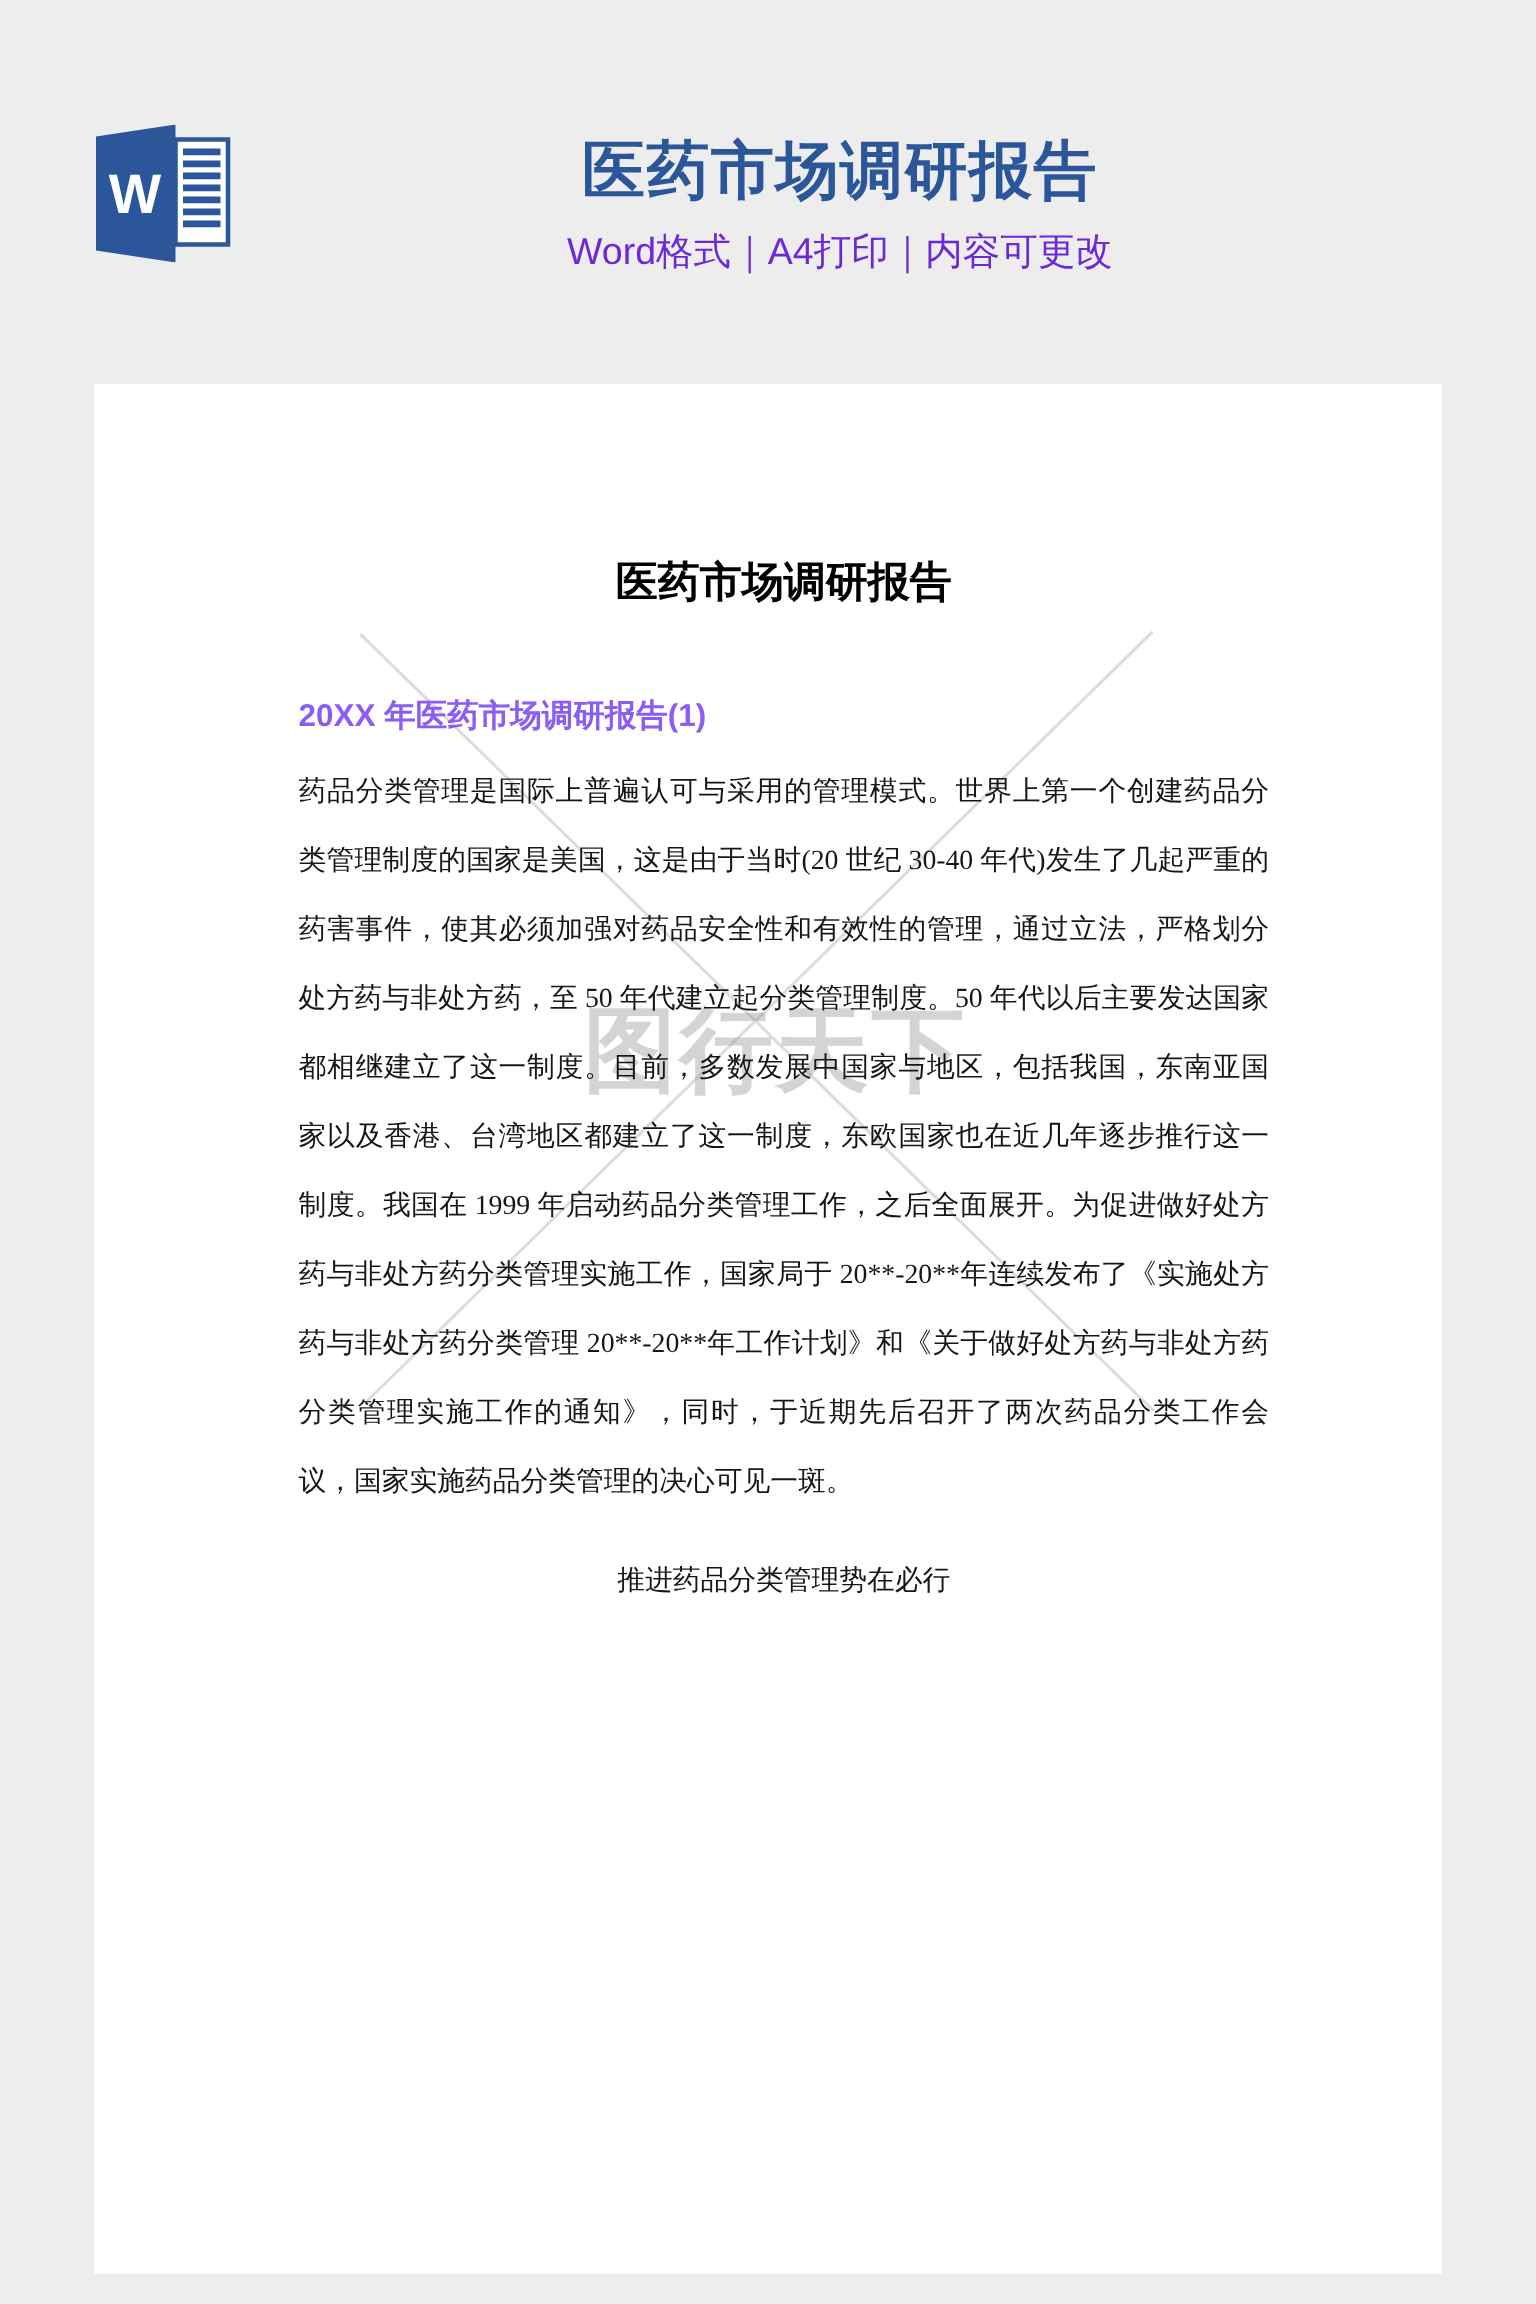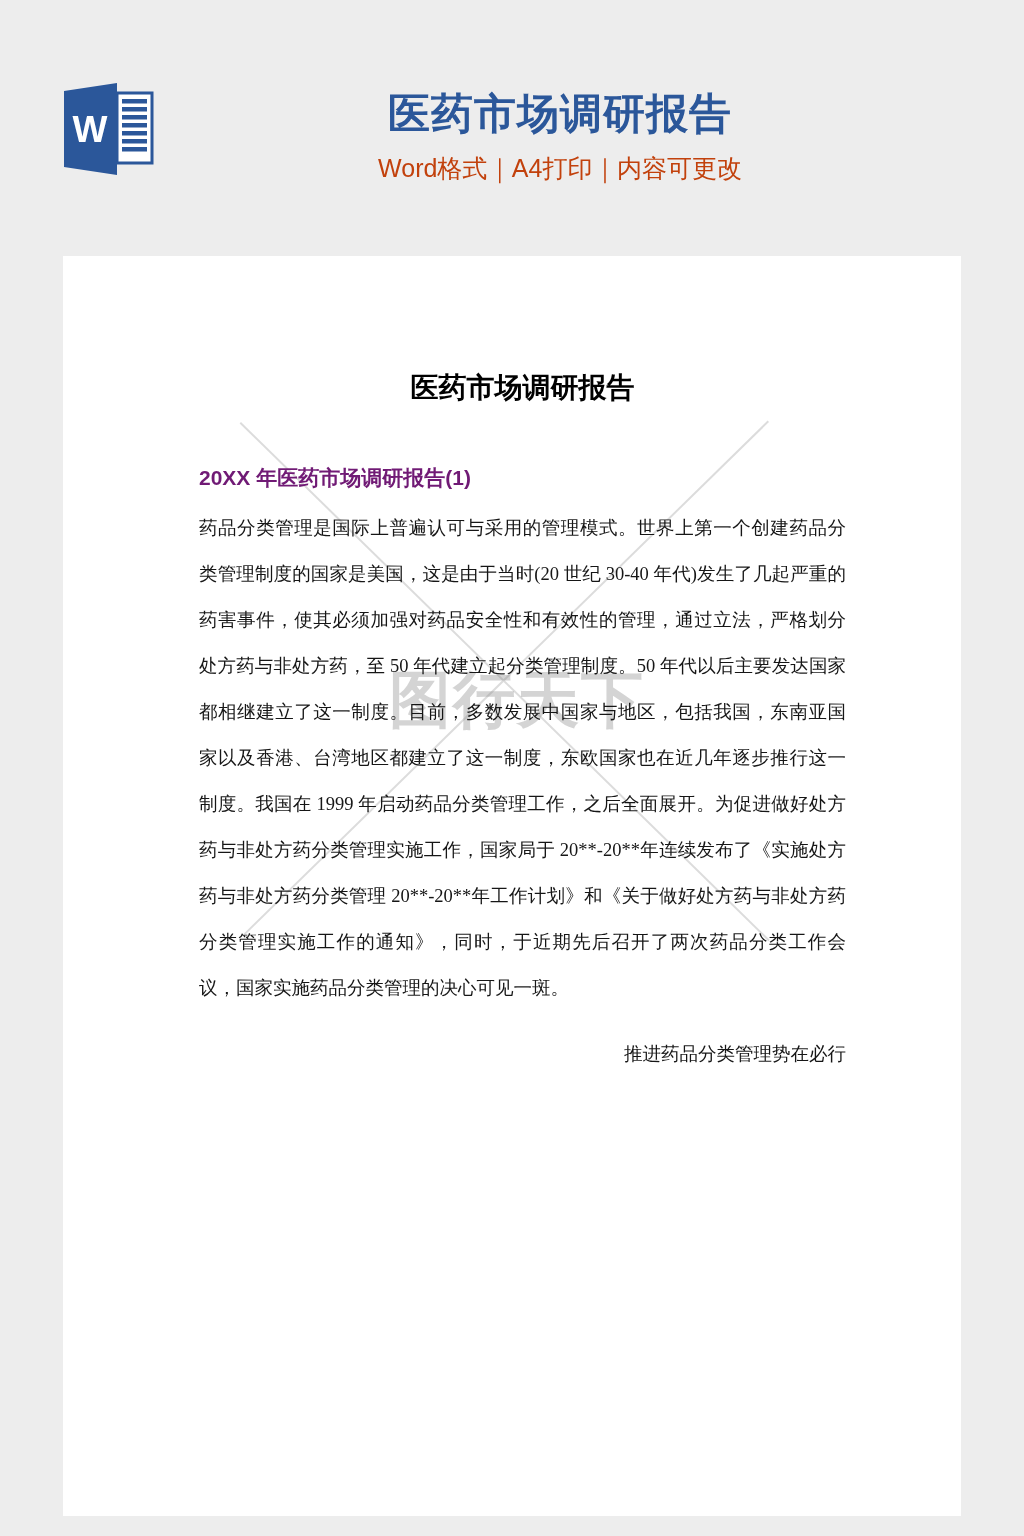--- a/index.html
+++ b/index.html
@@ -37,21 +37,21 @@
     font-size: 42px;
     line-height: 48px;
     font-weight: bold;
     color: #2b579a;
     letter-spacing: 1px;
   }
   .banner-sub {
     margin-top: 16px;
     font-size: 25px;
     line-height: 28px;
-    color: #c2410c;
+    color: #6d28d9;
   }
 
   
   .page {
     position: relative;
     width: 898px;
     height: 1260px;
     margin: 0 auto;
     background: #ffffff;
     overflow: hidden;
@@ -93,33 +93,33 @@
     line-height: 34px;
     font-weight: 600;
     color: #000000;
     font-family: "DejaVu Serif", "Liberation Serif", serif;
   }
   .doc-heading {
     margin-top: 60px;
     font-size: 21px;
     line-height: 26px;
     font-weight: bold;
-    color: #701a75;
+    color: #8b5cf6;
     font-family: "Liberation Sans", sans-serif;
   }
   p.body-para {
     margin: 0;
     font-size: 18.5px;
     line-height: 46px;
     text-align: justify;
     color: #161616;
     font-family: Liberation Serif, serif;
   }
   p.body-para.first { margin-top: 14px; }
-  p.body-para.spaced { margin-top: 20px; text-align: right; }
+  p.body-para.spaced { margin-top: 20px; text-align: center; }
 </style>
 </head>
 <body>
 
 <div class="banner">
 
   <svg class="banner-icon" viewBox="0 0 90 92" xmlns="http://www.w3.org/2000/svg">
 
     <rect x="53" y="10" width="35" height="70" fill="#ffffff" stroke="#2b579a" stroke-width="3"></rect>
     <g>

